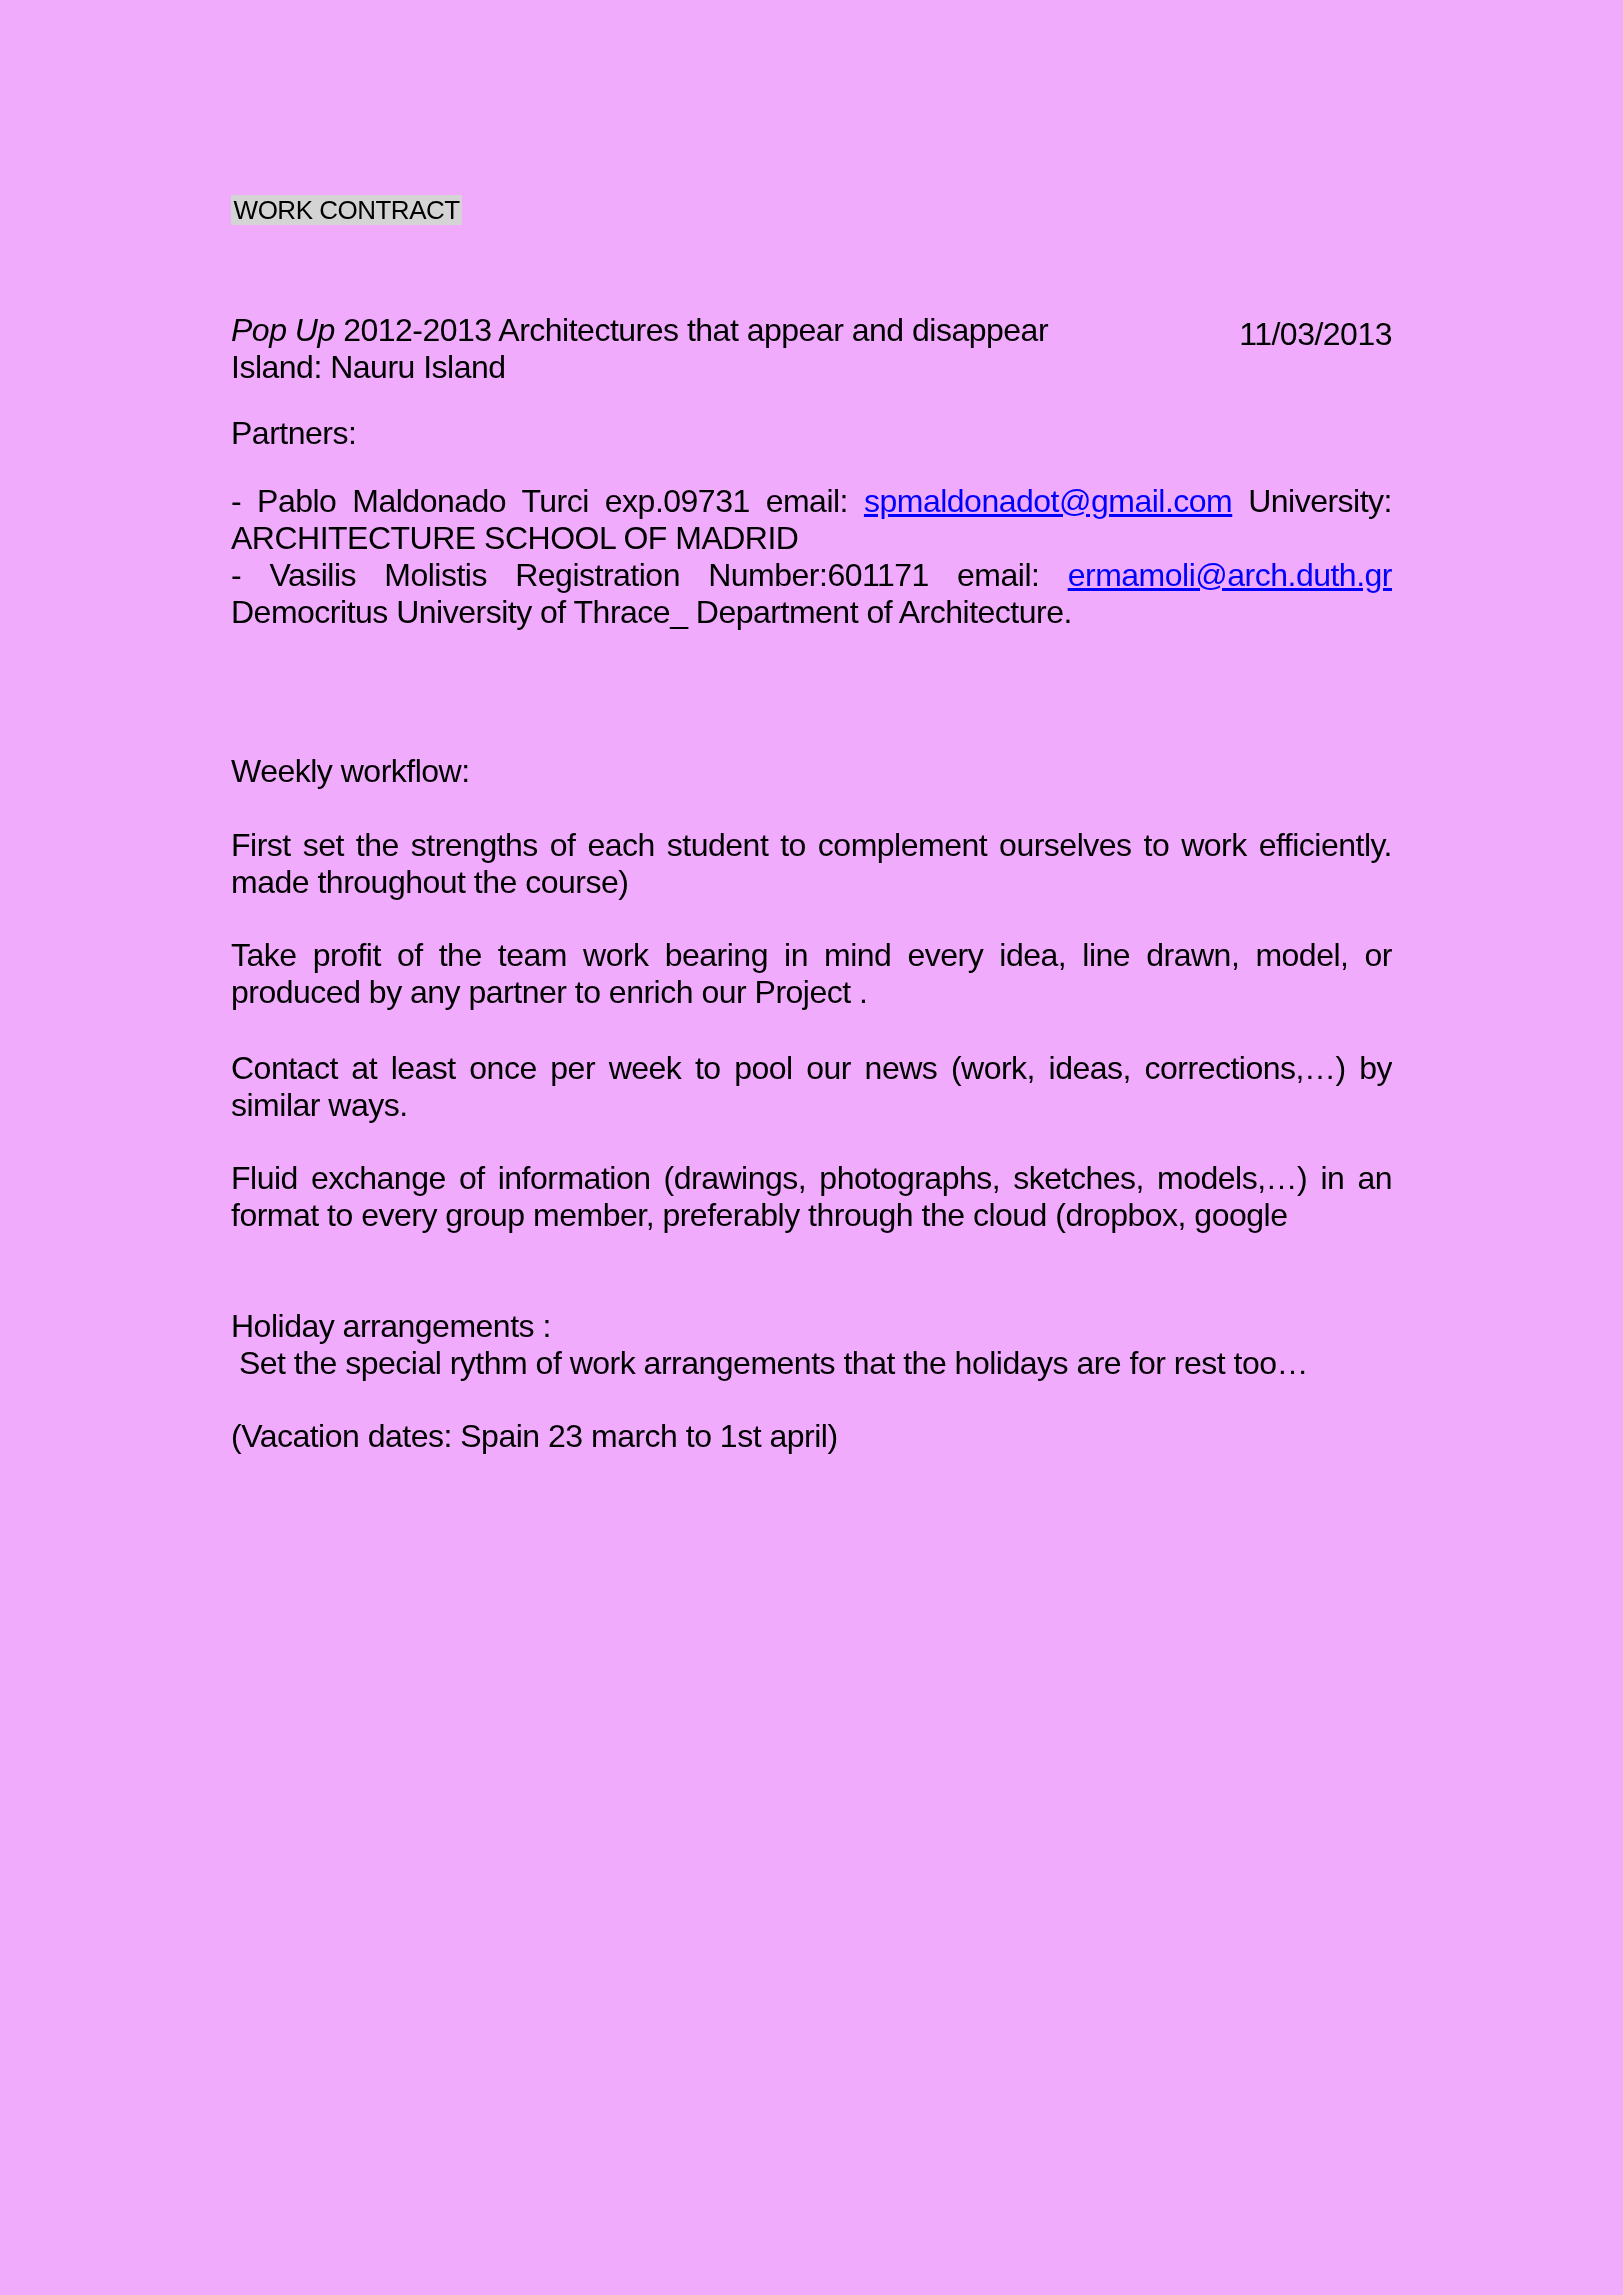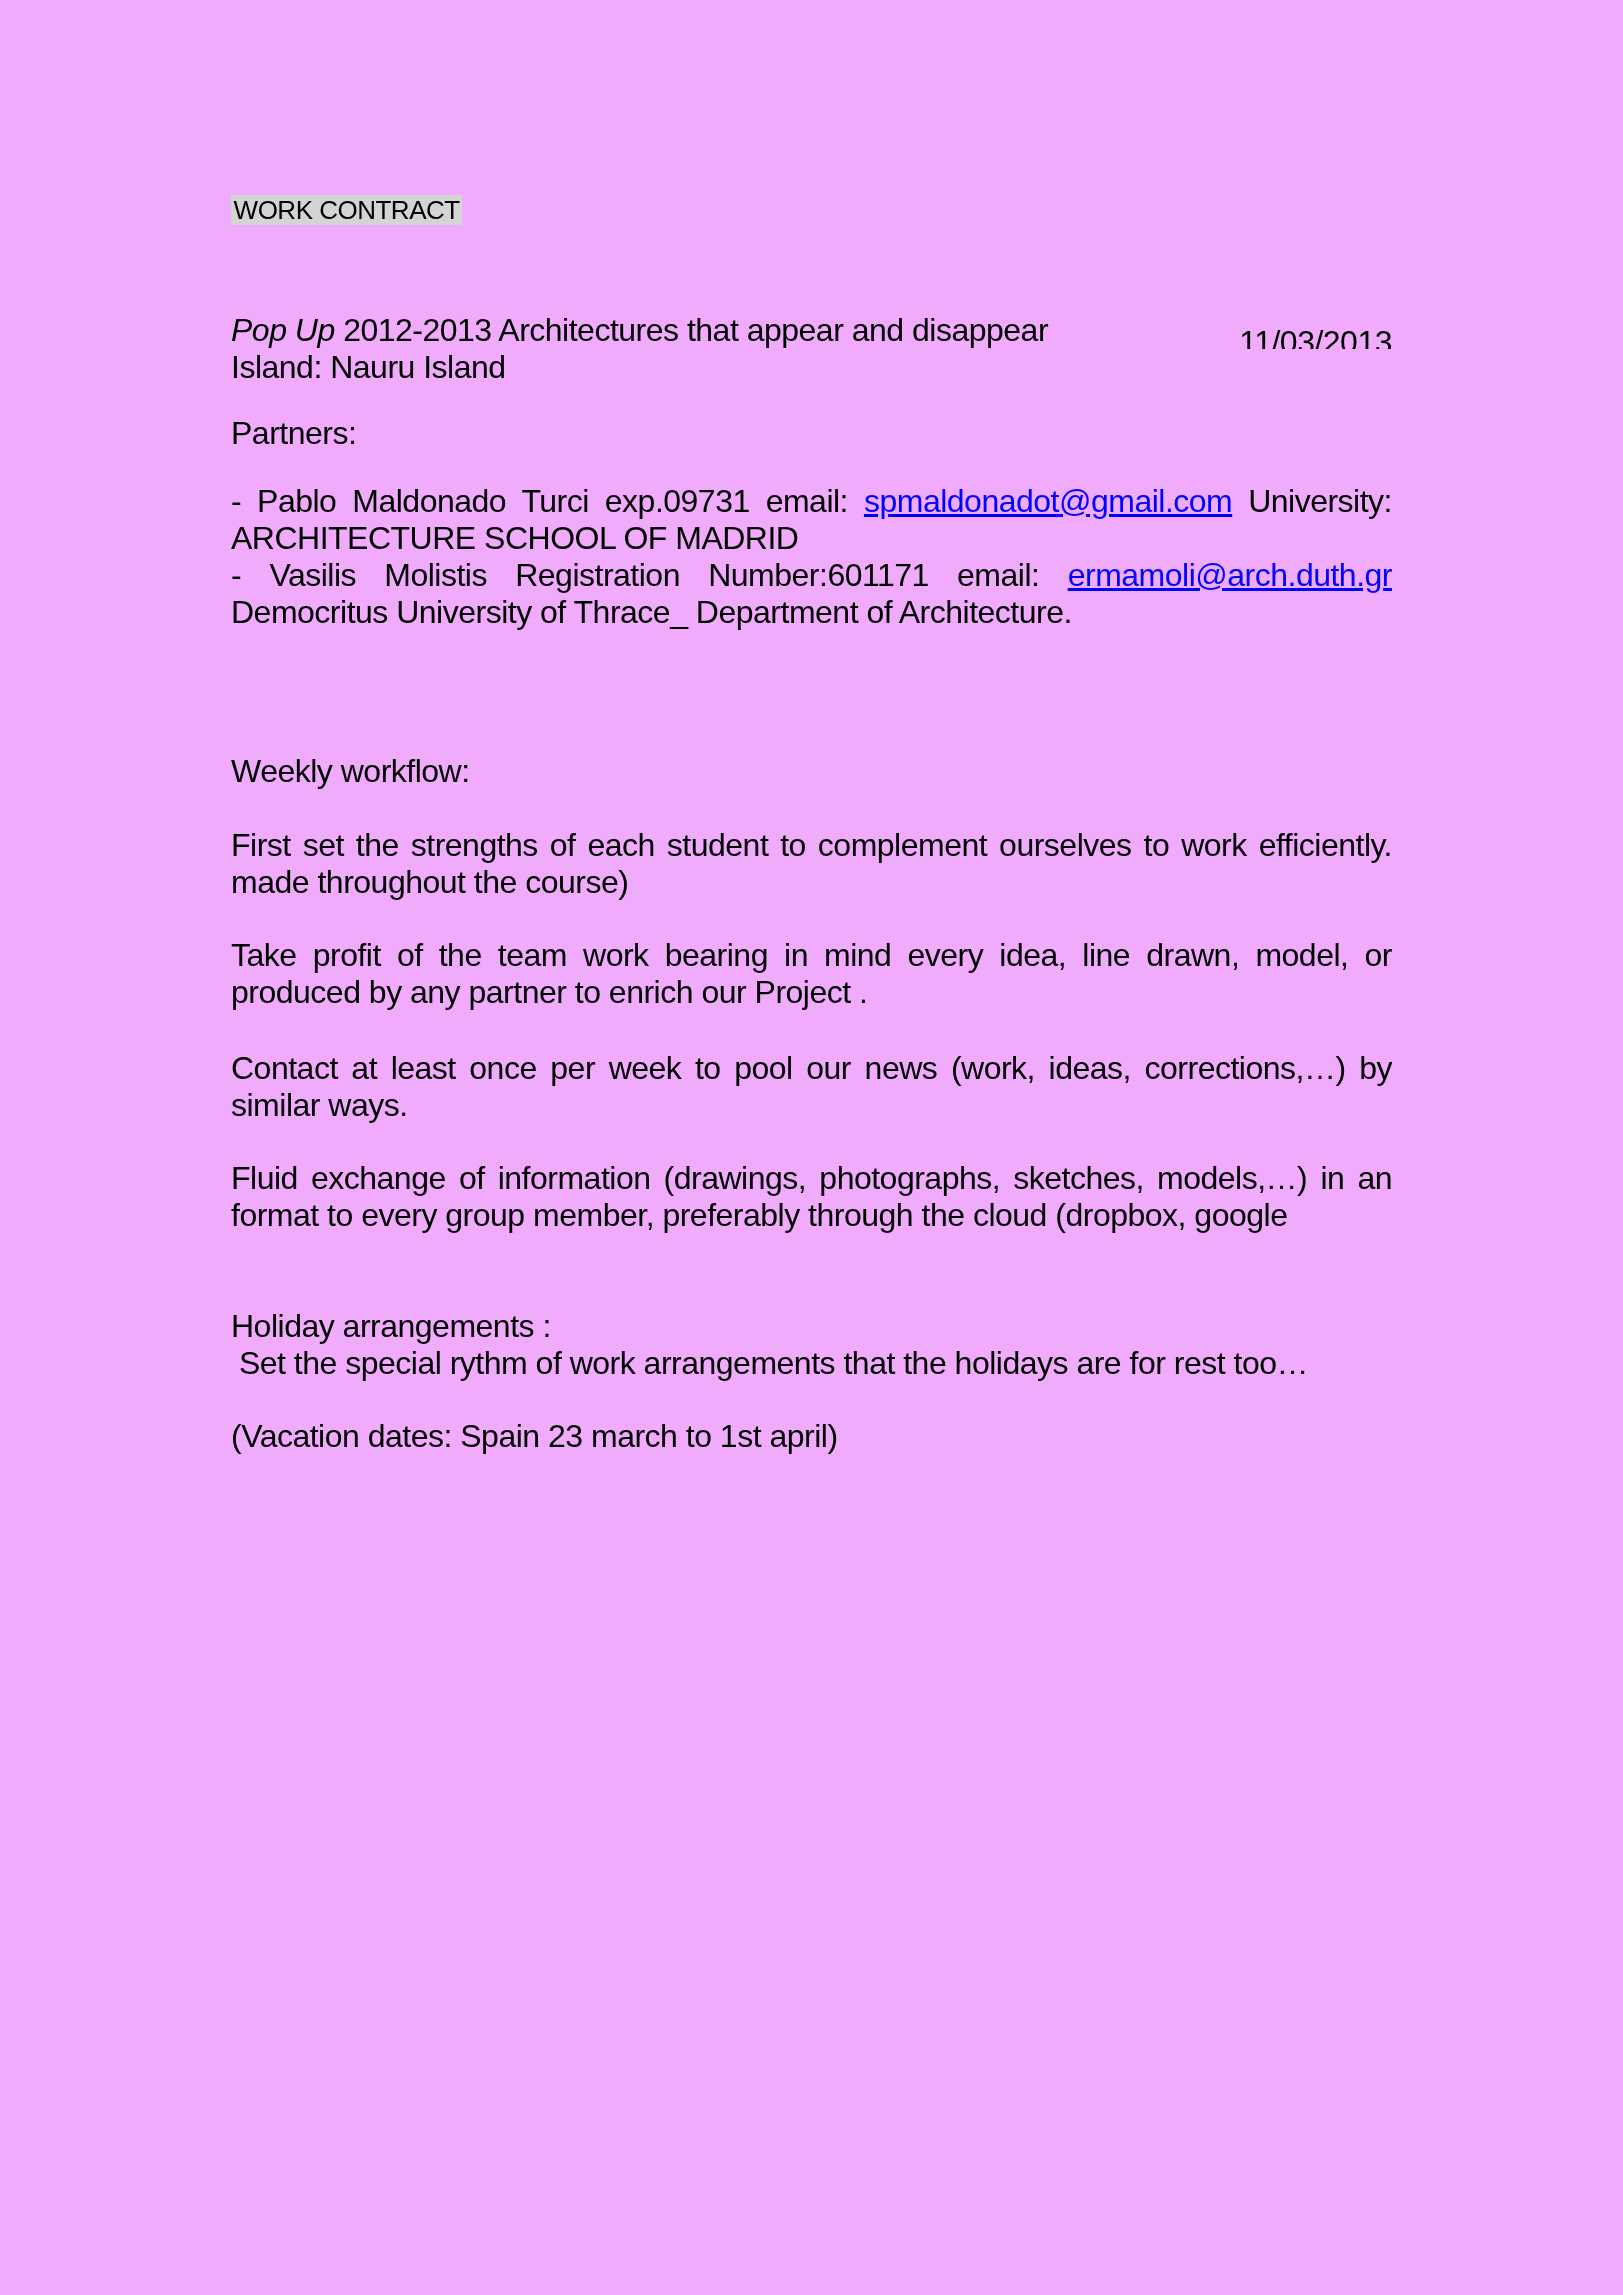--- a/index.html
+++ b/index.html
@@ -58,21 +58,21 @@
   .vacation { margin-top: 36px; }
   .italic { font-style: italic; }
   a.email-link {
     color: #0000ff;
     text-decoration: underline;
     cursor: pointer;
   }
   .date-right {
     position: absolute;
     right: 0;
-    top: 12px;
+    top: 4px;
   }
   .lead-space { padding-left: 7.9px; }
 </style>
 </head>
 <body>
 
 <div class="page">
   <div class="content">
 
     <div class="line title-row">

